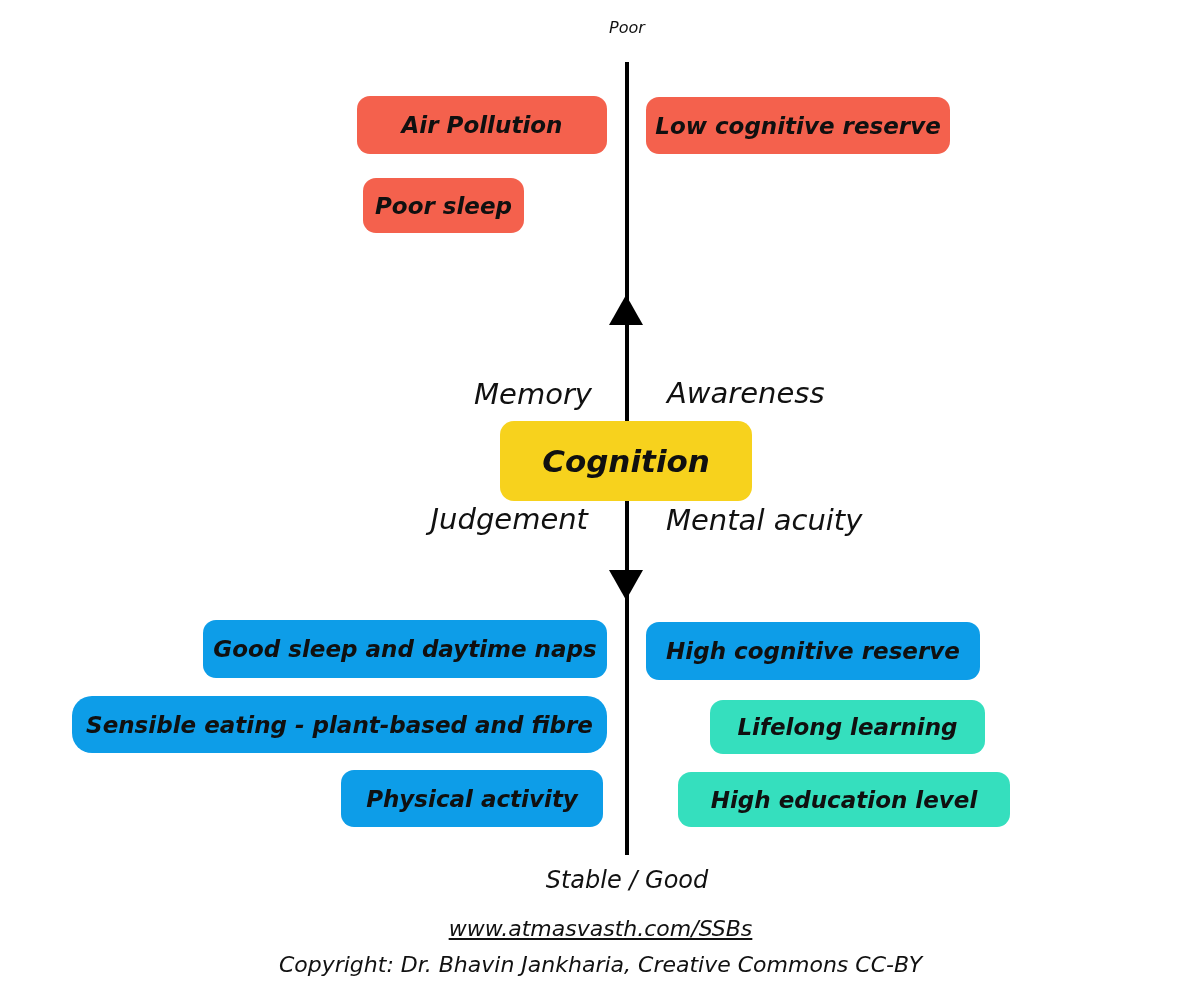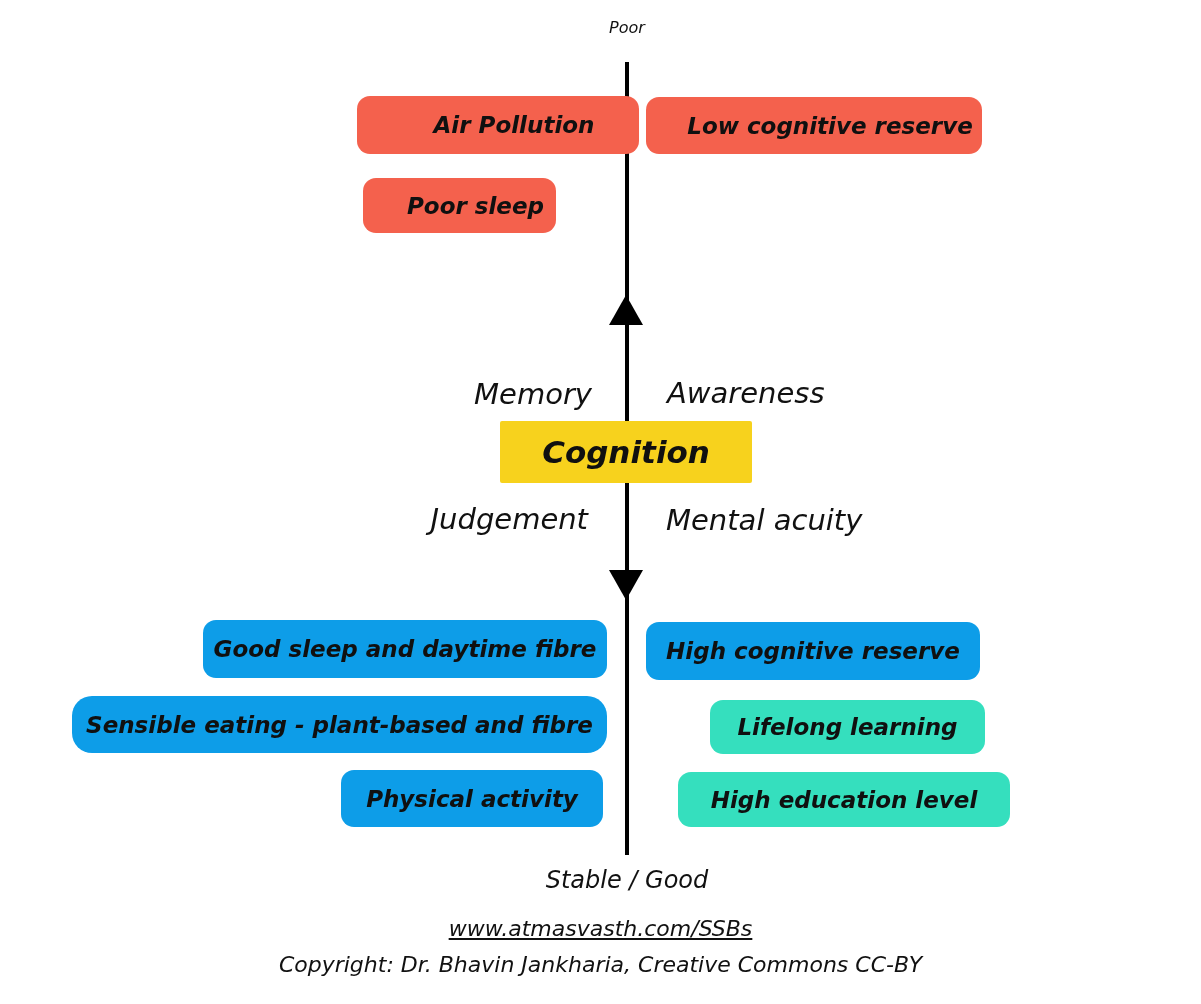--- a/index.html
+++ b/index.html
@@ -42,29 +42,29 @@
     position: absolute;
     display: flex;
     align-items: center;
     justify-content: center;
     border-radius: 13px;
     font-size: 23px;
     font-weight: 600;
     white-space: nowrap;
     color: #101010;
   }
-  .red    { background: #f4614d; padding-left: 32px; }
+  .red    { background: #f4614d; }
   .blue   { background: #0d9de8; }
   .teal   { background: #35dfbe; text-align: center; }
   .yellow { background: #f7d21d; }
   .cognition-box {
-    left: 500px; top: 421px; width: 252px; height: 62px;
+    left: 500px; top: 421px; width: 252px; height: 80px;
     font-size: 31px;
     font-weight: bold;
-    border-radius: 2px;
+    border-radius: 14px;
   }
   .fullrow {
     position: absolute;
     left: 0; width: 100%;
     text-align: center;
     font-size: 22px;
     font-weight: 500;
   }
   .link { text-decoration: underline; cursor: pointer; }
 </style>
@@ -99,21 +99,21 @@
 
   <div class="box yellow cognition-box">
     <span>Cognition</span>
   </div>
 
   <div class="txt right-text" style="left:426px; top:502px; width:162px;">Judgement</div>
 
   <div class="txt" style="left:666px; top:503px;">Mental acuity</div>
 
   <div class="box blue" style="left:203px; top:620px; width:404px; height:58px;">
-    <span>Good sleep and daytime fibre</span>
+    <span>Good sleep and daytime naps</span>
   </div>
 
   <div class="box blue" style="left:646px; top:622px; width:334px; height:58px;">
     <span>High cognitive reserve</span>
   </div>
 
   <div class="box blue" style="left:72px; top:696px; width:535px; height:57px;border-radius:20px;">
     <span>Sensible eating - plant-based and fibre</span>
   </div>
 

